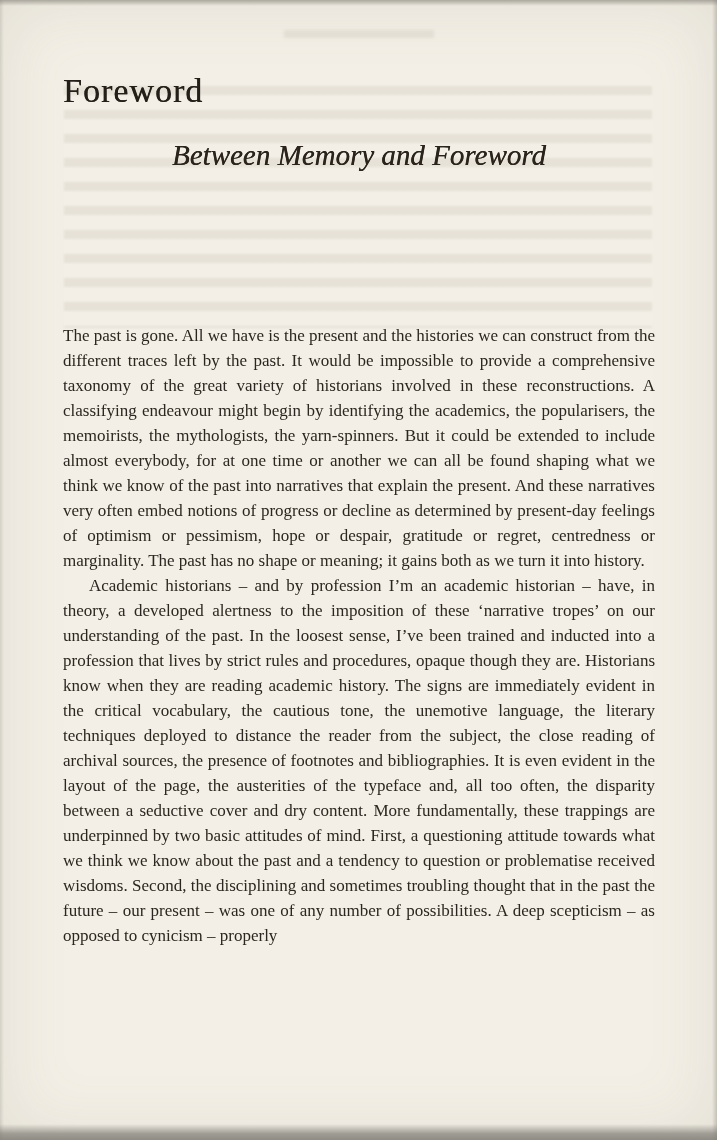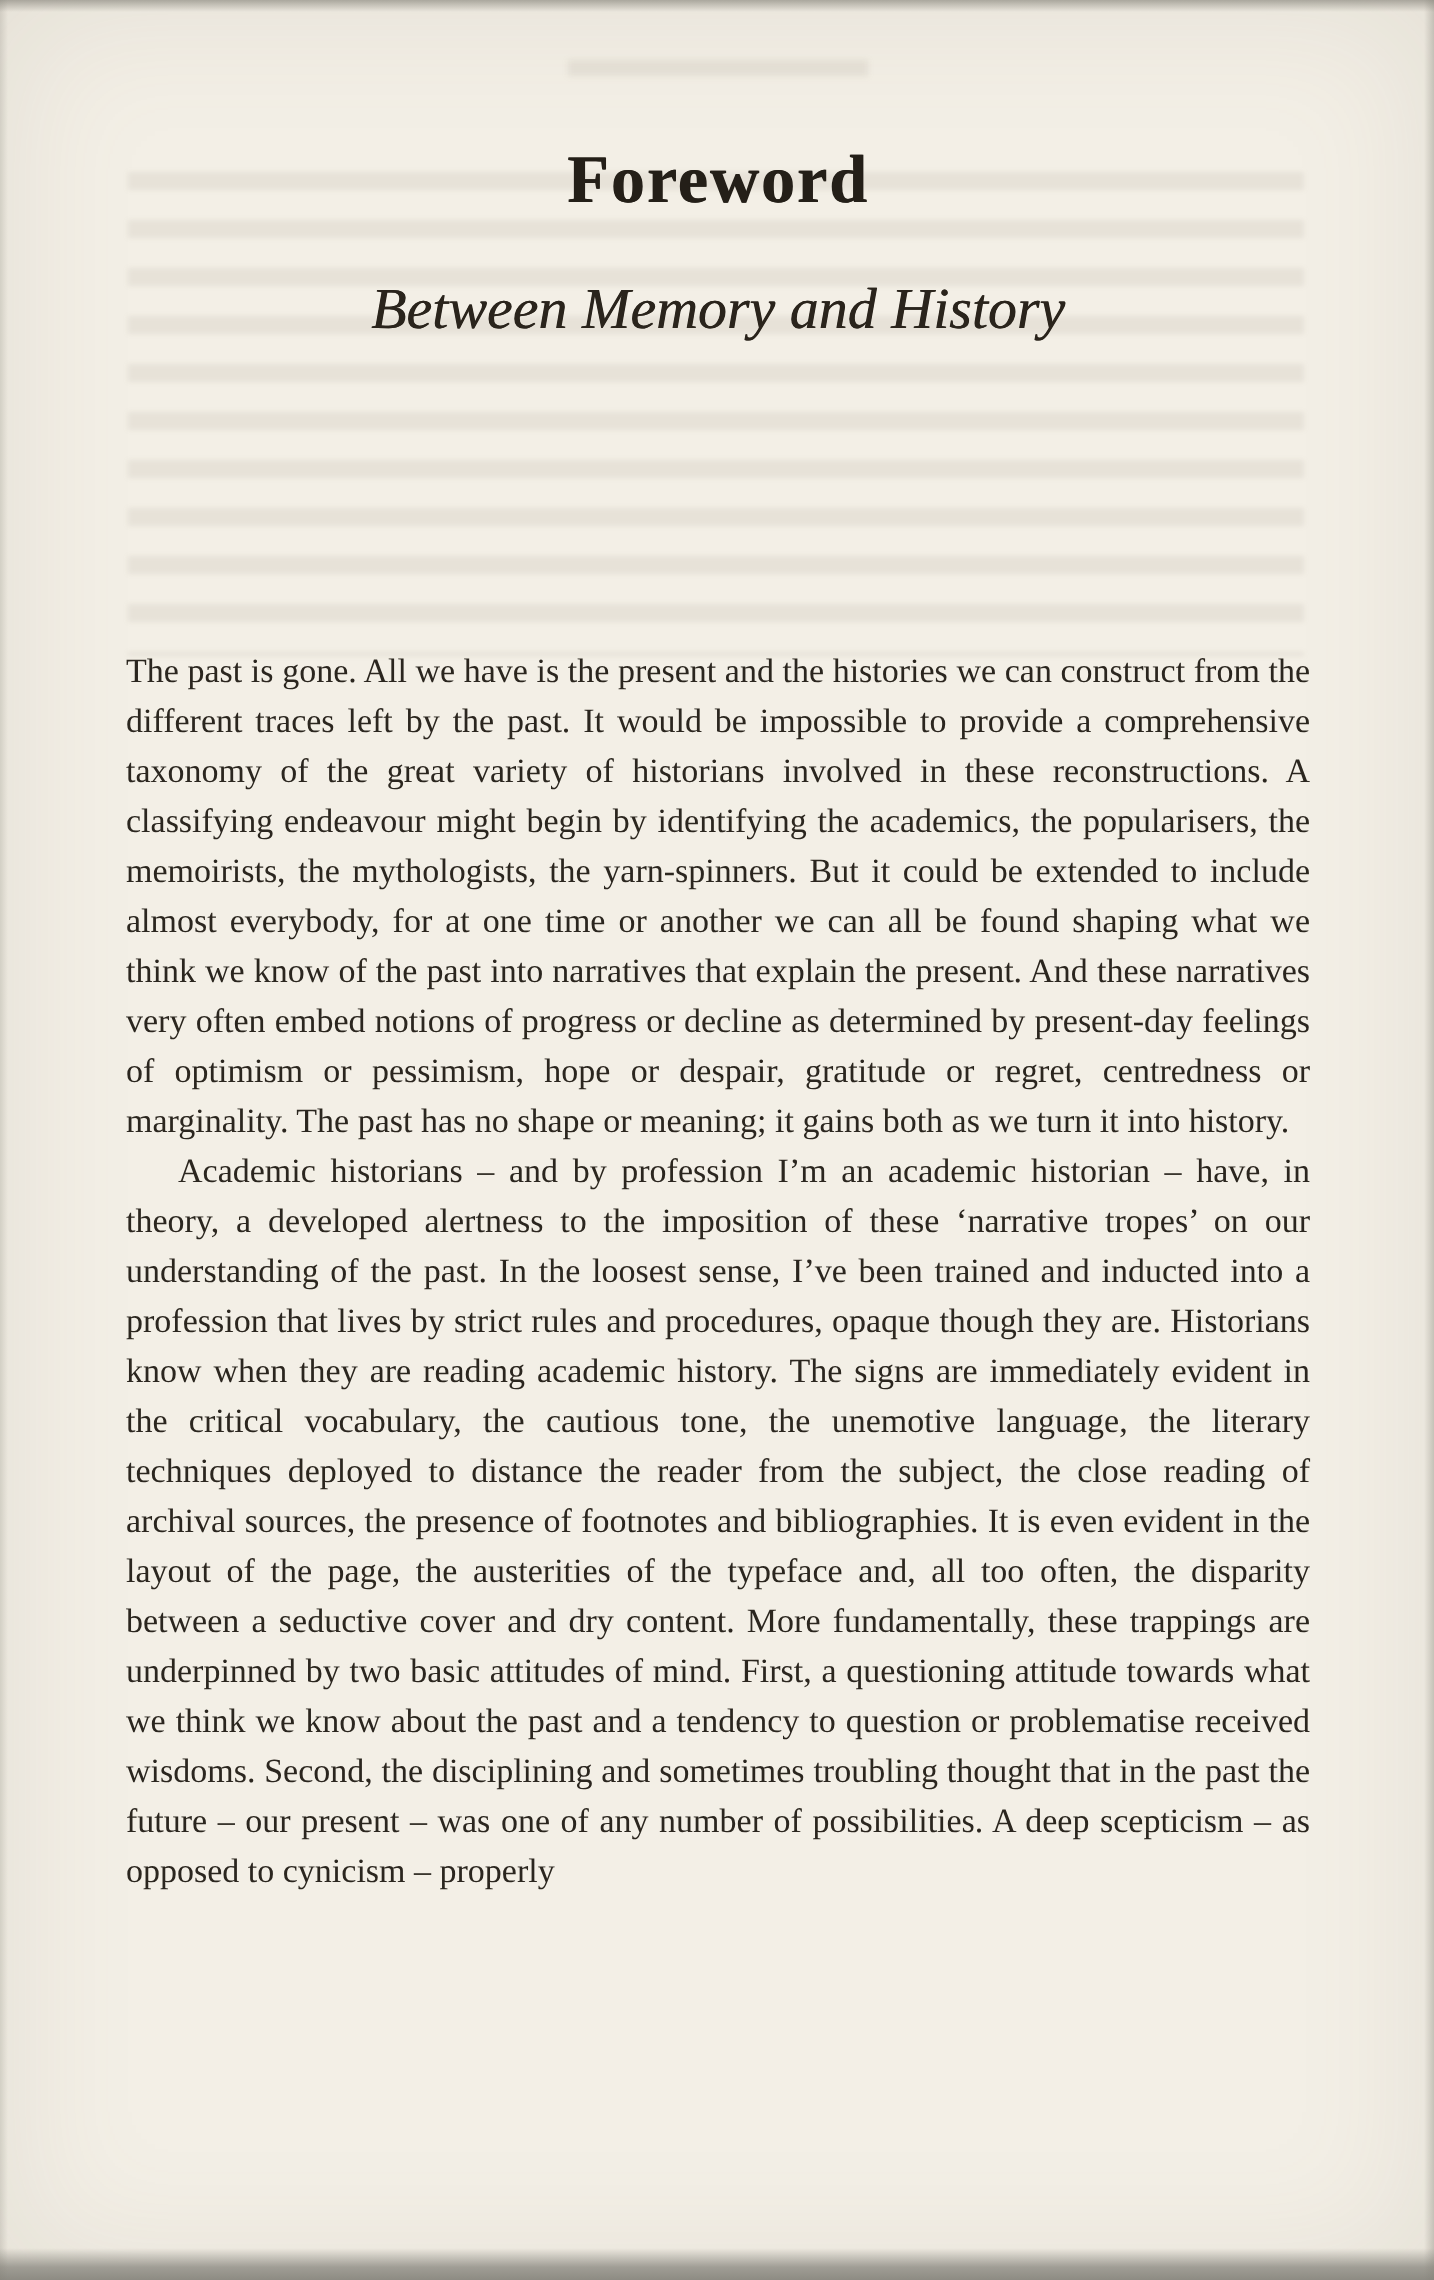--- a/index.html
+++ b/index.html
@@ -62,24 +62,23 @@
   }
 
   .content {
     position: relative;
     z-index: 1;
     padding: 0 62px 0 63px;
   }
   .page-title {
     margin: 0;
     padding-top: 72px;
-    text-align: center;
     font-size: 34px;
     line-height: 1.1;
-    font-weight: bold;
+    font-weight: normal;
     letter-spacing: 1px;
     color: #241f18;
     text-shadow: 0.35px 0 0 currentColor;
   }
   .page-subtitle {
     margin: 30px 0 0 0;
     text-align: center;
     font-style: italic;
     font-size: 29px;
     line-height: 1.15;
@@ -111,21 +110,21 @@
   <div class="edge-bottom"></div>
   <div class="edge-right"></div>
   <div class="edge-left"></div>
 
   <div class="ghost-header"></div>
   <div class="ghost-block"></div>
 
   <div class="content">
     <h1 class="page-title">Foreword</h1>
 
-    <h2 class="page-subtitle">Between Memory and History</h2>
+    <h2 class="page-subtitle">Between Memory and Foreword</h2>
 
     <div class="body-text">
       <p>The past is gone. All we have is the present and the histories we can construct from the different traces left by the past. It would be impossible to provide a comprehensive taxonomy of the great variety of historians involved in these reconstructions. A classifying endeavour might begin by identifying the academics, the popularisers, the memoirists, the mythologists, the yarn-spinners. But it could be extended to include almost everybody, for at one time or another we can all be found shaping what we think we know of the past into narratives that explain the present. And these narratives very often embed notions of progress or decline as determined by present-day feelings of optimism or pessimism, hope or despair, gratitude or regret, centredness or marginality. The past has no shape or meaning; it gains both as we turn it into history.</p>
       <p class="indent">Academic historians – and by profession I’m an academic historian – have, in theory, a developed alertness to the imposition of these ‘narrative tropes’ on our understanding of the past. In the loosest sense, I’ve been trained and inducted into a profession that lives by strict rules and procedures, opaque though they are. Historians know when they are reading academic history. The signs are immediately evident in the critical vocabulary, the cautious tone, the unemotive language, the literary techniques deployed to distance the reader from the subject, the close reading of archival sources, the presence of footnotes and bibliographies. It is even evident in the layout of the page, the austerities of the typeface and, all too often, the disparity between a seductive cover and dry content. More fundamentally, these trappings are underpinned by two basic attitudes of mind. First, a questioning attitude towards what we think we know about the past and a tendency to question or problematise received wisdoms. Second, the disciplining and sometimes troubling thought that in the past the future – our present – was one of any number of possibilities. A deep scepticism – as opposed to cynicism – properly</p>
     </div>
   </div>
 
 </div>
 
 </body></html>

